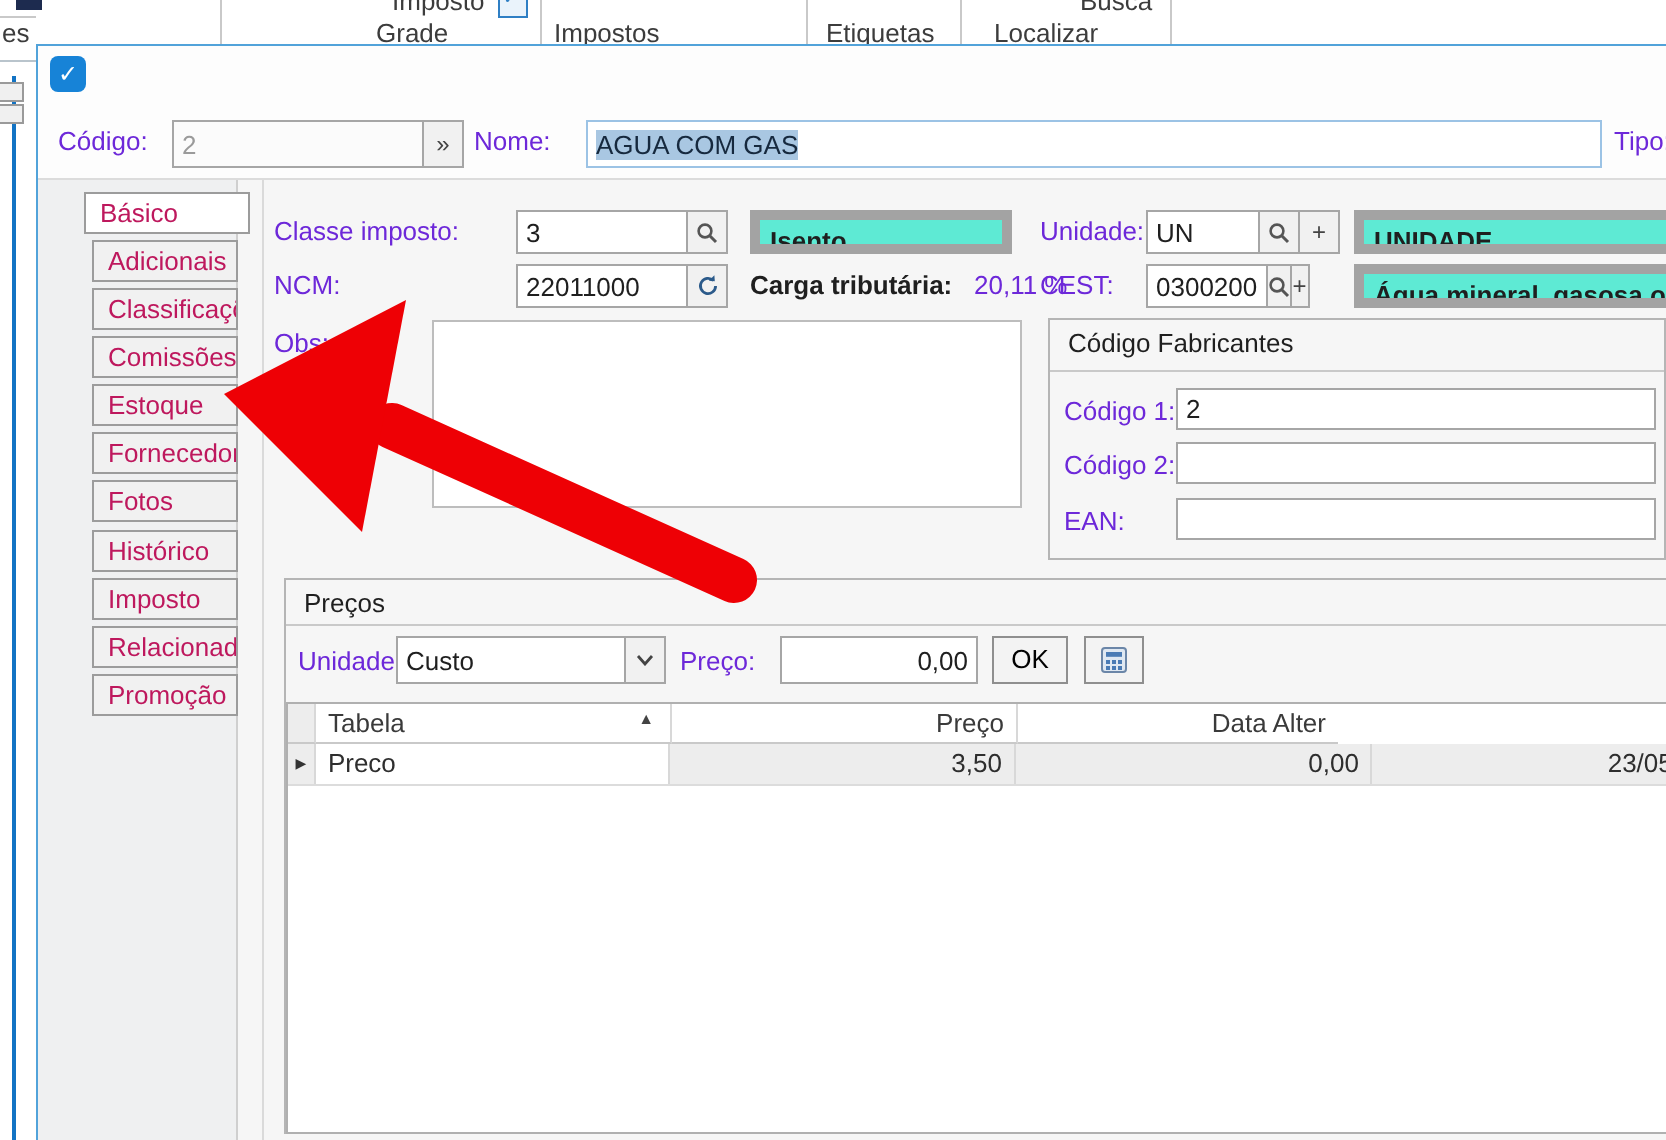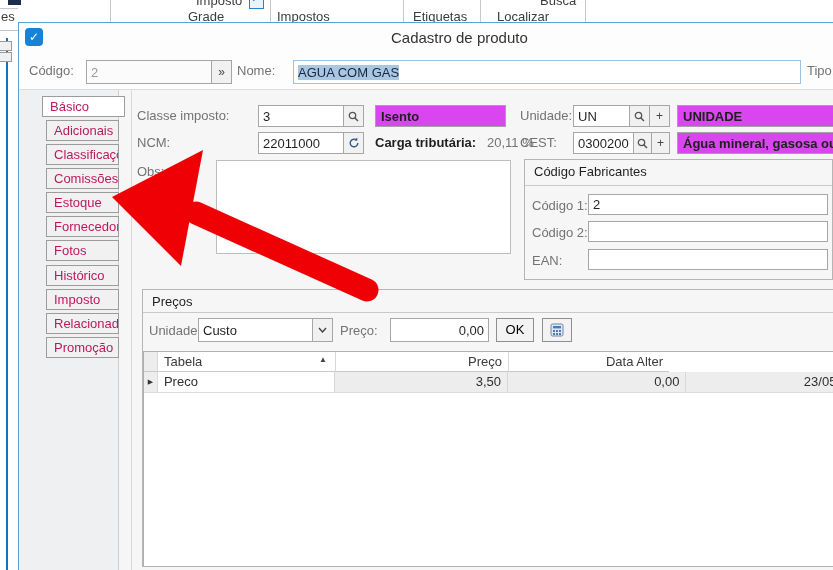--- a/index.html
+++ b/index.html
@@ -15,29 +15,29 @@
   .chk span{position:absolute;left:1px;top:-3px;color:#2f7fc4;font-size:11px;}
   
   .dialog{position:absolute;left:18px;top:22px;width:816px;height:549px;
           background:#f6f6f6;border-top:1px solid #52a3da;border-left:1px solid #52a3da;
           box-sizing:border-box;}
   .dlg-head{position:absolute;left:0;top:0;width:816px;height:66px;background:#fdfdfd;
             border-bottom:1px solid #dcdcdc;}
   .dlg-icon{position:absolute;left:6px;top:5px;width:18px;height:18px;border-radius:4px;
             background:#1783d7;color:#fff;font-size:12px;text-align:center;line-height:18px;}
   .dlg-title{position:absolute;left:372px;top:6px;font-size:15px;color:#333;}
-  .lbl{position:absolute;color:#737373;white-space:nowrap;}
+  .lbl{position:absolute;color:#6d28d9;white-space:nowrap;}
   .blbl{position:absolute;color:#1f1f1f;font-weight:bold;white-space:nowrap;}
   .inp{position:absolute;background:#fff;border:1px solid #a6a6a6;box-sizing:border-box;
        display:flex;align-items:center;overflow:hidden;}
   .inp .val{flex:1;padding:0 4px;white-space:nowrap;}
   .inp.right .val{text-align:right;}
   .ibtn{width:19px;align-self:stretch;background:#f1f1f1;border-left:1px solid #a6a6a6;
         display:flex;align-items:center;justify-content:center;color:#444;font-size:12px;}
-  .robox{position:absolute;background:#d946ef;border:1px solid #a3a3a3;box-sizing:border-box;
+  .robox{position:absolute;background:#5eead4;border:5px solid #a3a3a3;box-sizing:border-box;
          font-weight:bold;padding:3px 5px;white-space:nowrap;overflow:hidden;}
   .grp{position:absolute;border:1px solid #b5b5b5;box-sizing:border-box;}
   .grp .gtitle{position:absolute;left:9px;top:4px;}
   .grp .gline{position:absolute;left:0;right:0;height:1px;background:#c9c9c9;}
   
   .tabstrip{position:absolute;left:0;top:67px;width:99px;bottom:0;background:#eff0f1;}
   .tabline1{position:absolute;left:99px;top:67px;width:1px;bottom:0;background:#cfcfcf;}
   .tabline2{position:absolute;left:112px;top:67px;width:1px;bottom:0;background:#dadada;}
   .tab{position:absolute;left:27px;width:73px;height:21px;background:#f1f1f1;
        border:1px solid #9c9c9c;box-sizing:border-box;padding:2px 0 0 7px;
@@ -80,21 +80,20 @@
   </div>
   <div class="abs" style="left:0;top:8px;width:18px;height:1px;background:#c9c9c9;"></div>
   <div class="abs" style="left:0;top:30px;width:18px;height:1px;background:#b9c4cc;"></div>
   <div class="abs" style="left:6px;top:38px;width:2px;height:532px;background:#1273c4;"></div>
   <div class="abs" style="left:-3px;top:41px;width:13px;height:8px;background:#f0f0f0;border:1px solid #9a9a9a;"></div>
   <div class="abs" style="left:-3px;top:52px;width:13px;height:8px;background:#f0f0f0;border:1px solid #9a9a9a;"></div>
 
   <div class="dialog">
     <div class="dlg-head"></div>
     <div class="dlg-icon">✓</div>
-    <div class="dlg-title">Cadastro de produto</div>
 
     <span class="lbl" style="left:10px;top:40px;">Código:</span>
     <div class="inp" style="left:67px;top:37px;width:146px;height:24px;background:#fbfbfb;">
       <span class="val" style="color:#9a9a9a;">2</span>
       <span class="ibtn">
           <span>»</span>
         </span>
     </div>
     <span class="lbl" style="left:218px;top:40px;">Nome:</span>
     <div class="inp" style="left:274px;top:37px;width:508px;height:24px;border-color:#9cc3e5;">
@@ -149,21 +148,21 @@
       <span class="ibtn">
         <svg width="12" height="12" viewBox="0 0 12 12">
             <path d="M9.8 6a3.8 3.8 0 1 1-1.1-2.7" fill="none" stroke="#2b5a8a" stroke-width="1.4"></path>
             <path d="M9.2 0.6 L9.4 3.6 L6.4 3.4 Z" fill="#2b5a8a"></path>
           </svg>
       </span>
     </div>
     <span class="blbl" style="left:356px;top:112px;">Carga tributária:</span>
     <span class="lbl" style="left:468px;top:112px;">20,11 %</span>
     <span class="lbl" style="left:501px;top:112px;">CEST:</span>
-    <div class="inp" style="left:554px;top:109px;width:97px;height:22px;">
+    <div class="inp" style="left:554px;top:109px;width:82px;height:22px;">
       <span class="val">0300200</span>
       <span class="ibtn">
         <svg width="11" height="11" viewBox="0 0 11 11">
             <circle cx="4.5" cy="4.5" r="3.2" fill="none" stroke="#555" stroke-width="1.3"></circle>
             <line x1="7" y1="7" x2="10" y2="10" stroke="#555" stroke-width="1.5"></line>
           </svg>
       </span>
       <span class="ibtn">
           <span>+</span>
         </span>

